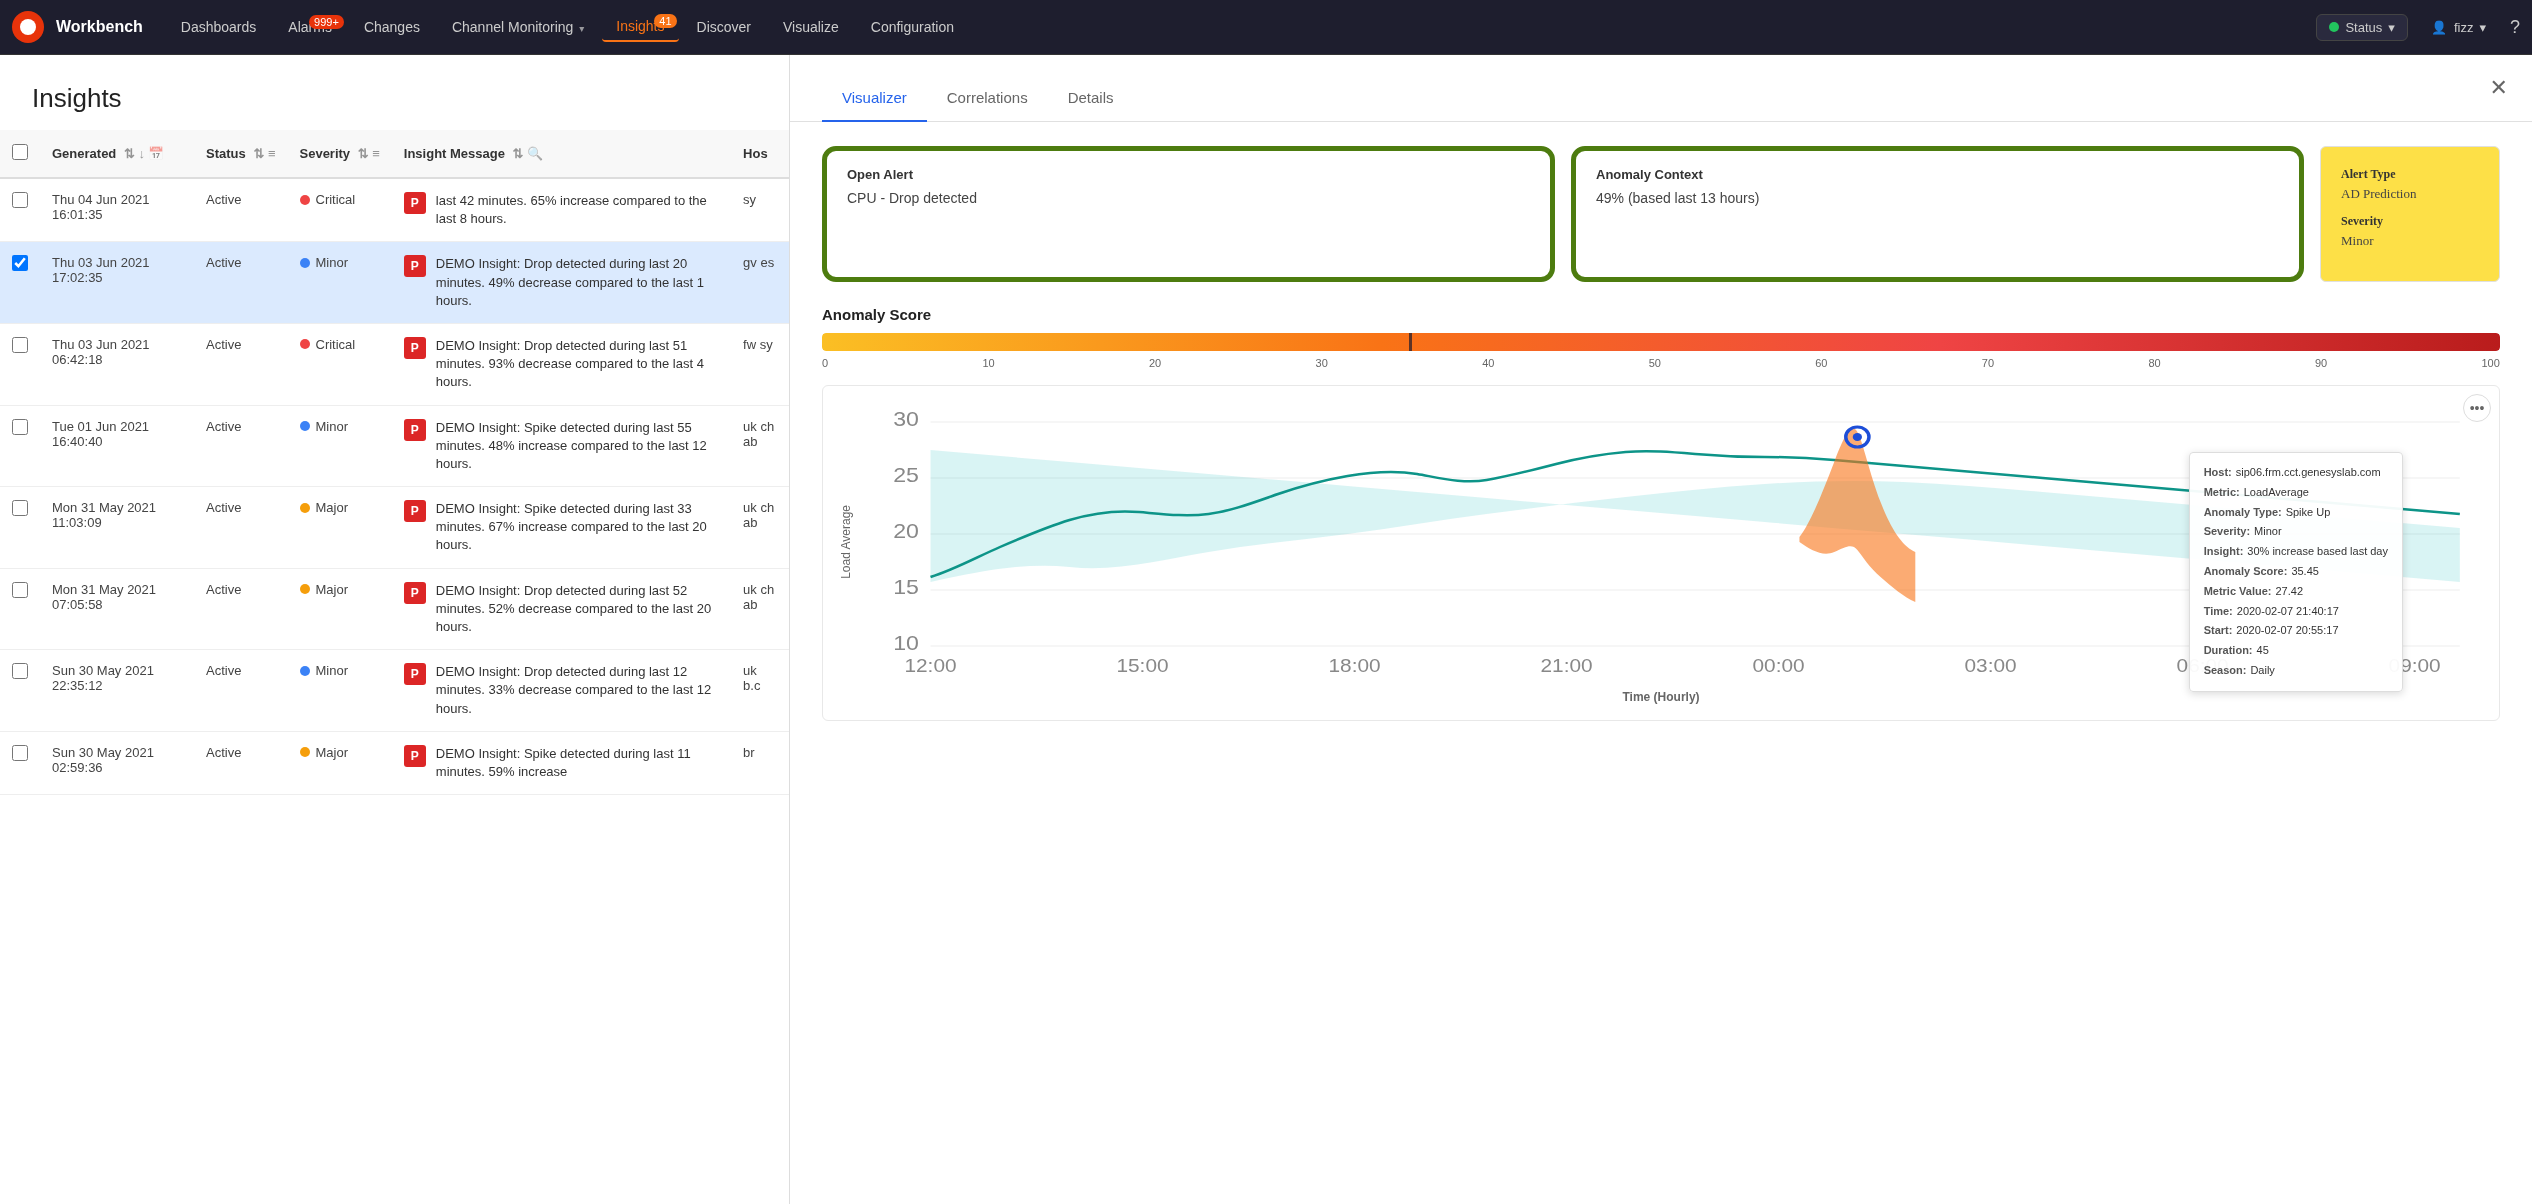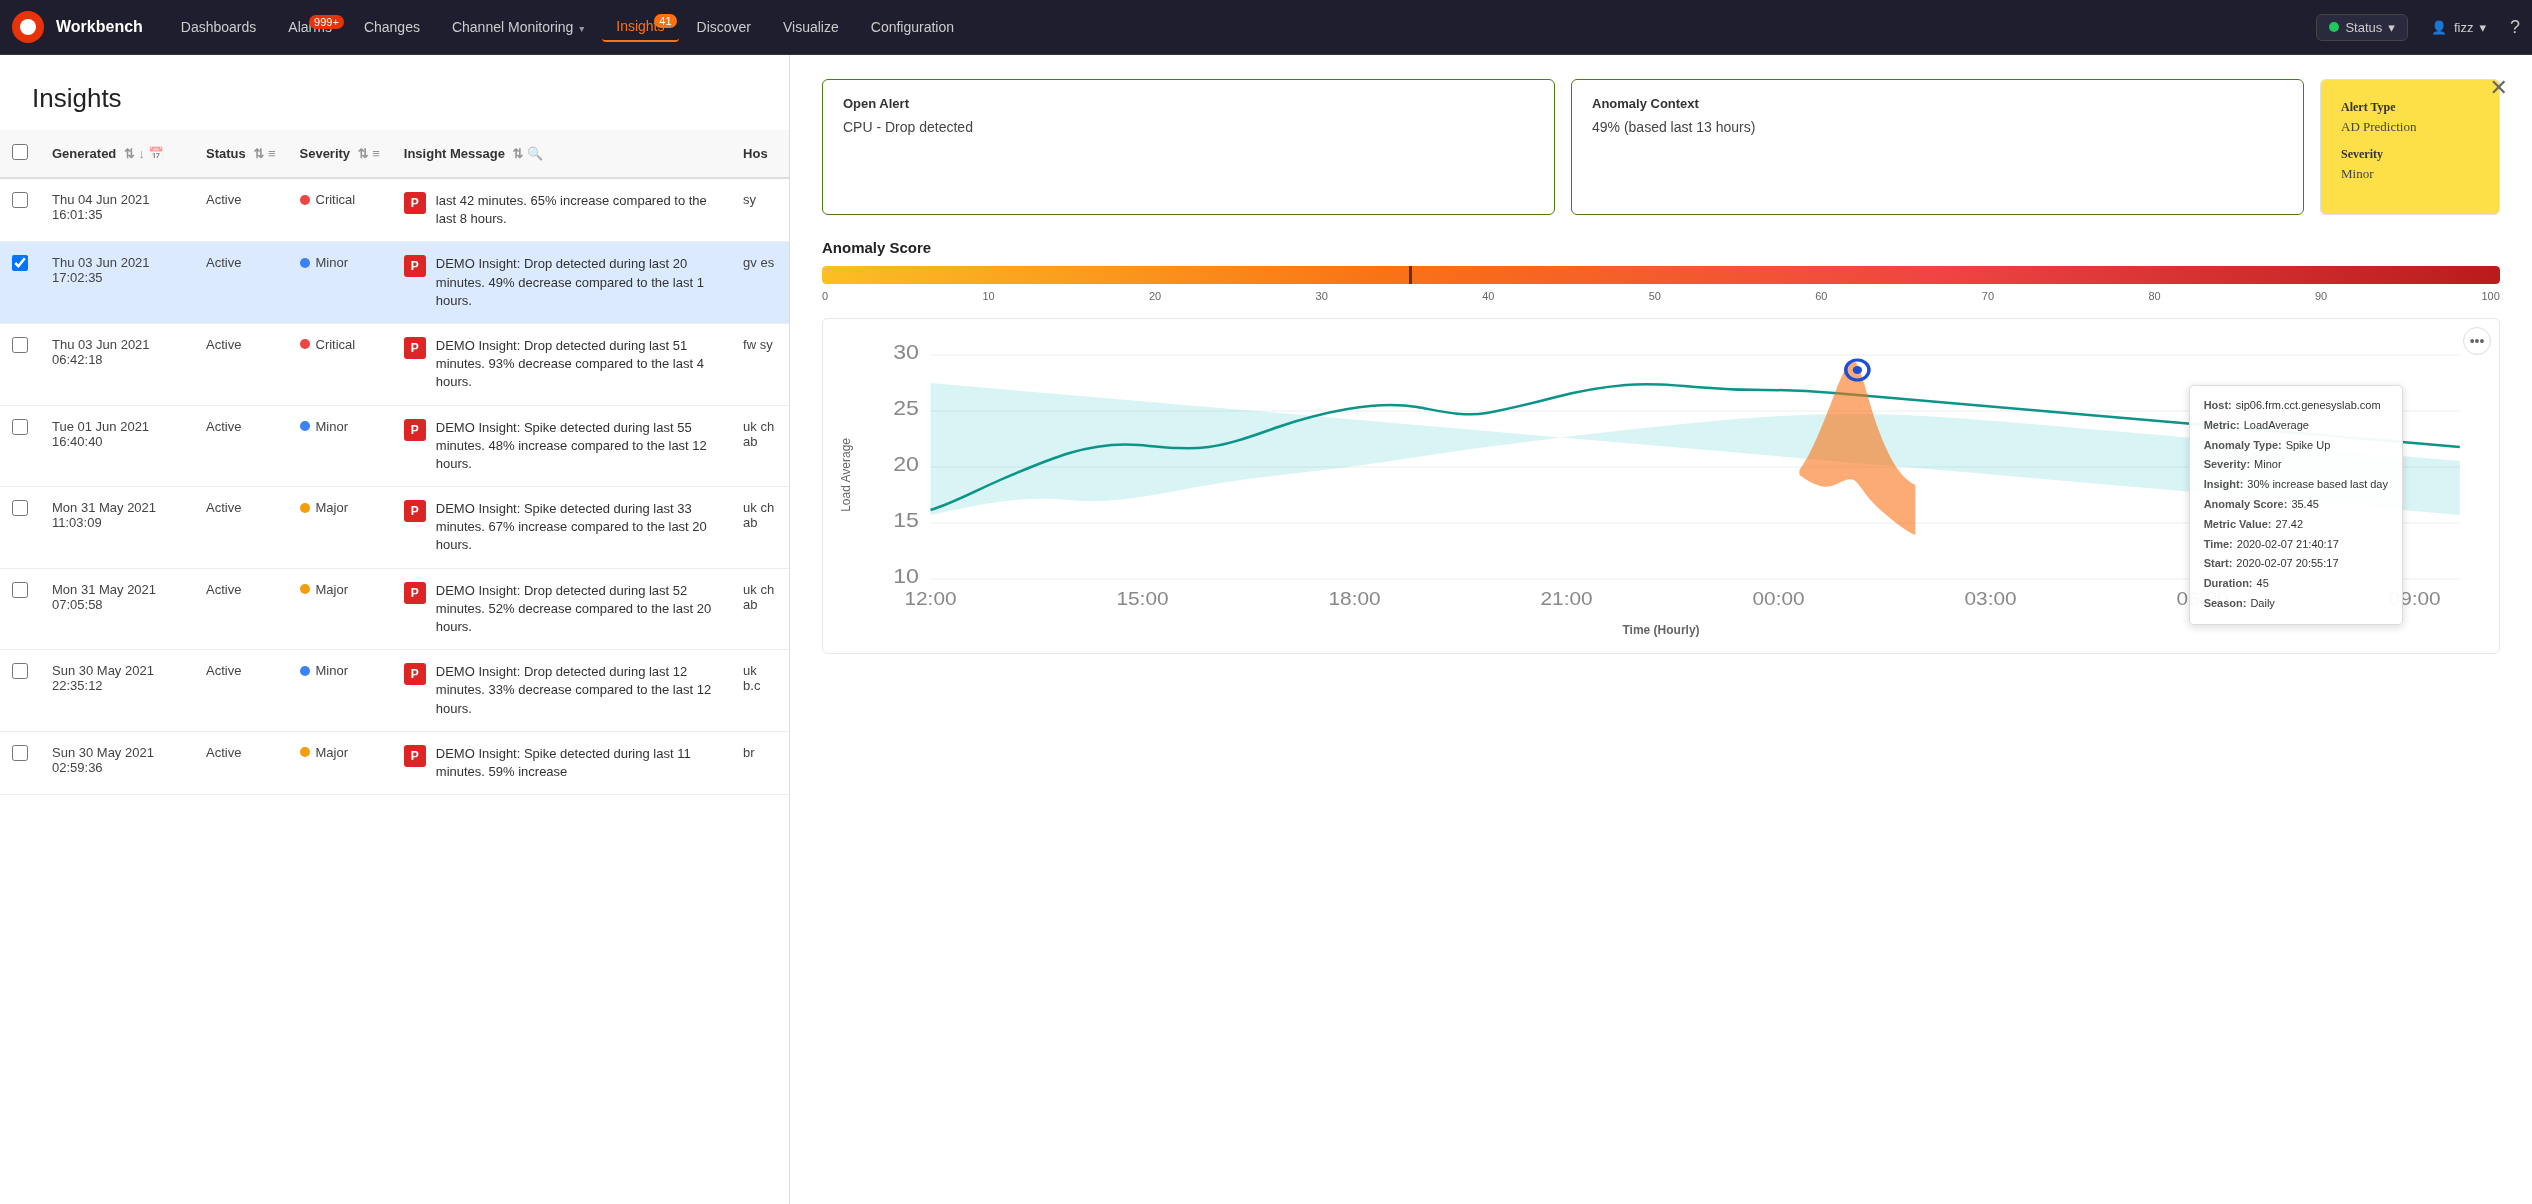--- a/index.html
+++ b/index.html
@@ -50,21 +50,21 @@
     
     .tabs { display: flex; gap: 0; padding: 0 32px; border-bottom: 1px solid #e0e0e0; margin-top: 20px; }
     .tab { padding: 14px 20px; font-size: 15px; color: #666; cursor: pointer; border-bottom: 2px solid transparent; margin-bottom: -1px; }
     .tab.active { color: #2563eb; border-bottom: 2px solid #2563eb; font-weight: 500; }
 
     
     .right-content { flex: 1; padding: 24px 32px; overflow-y: auto; }
 
     
     .alert-cards { display: flex; gap: 16px; margin-bottom: 24px; }
-    .alert-card { border: 1px solid #4d7c0f; border-radius: 6px; padding: 16px 20px; flex: 1; background: #fff; }
+    .alert-card { border: 5px solid #4d7c0f; border-radius: 14px; padding: 16px 20px; flex: 1; background: #fff; }
     .alert-card-title { font-size: 13px; font-weight: 600; color: #333; margin-bottom: 8px; }
     .alert-card-value { font-size: 14px; color: #444; }
     .alert-type-panel { border: 1px solid #e0e0e0; border-radius: 6px; padding: 20px 20px; min-width: 180px; background: #fde047; font-family: Liberation Serif, serif; }
     .alert-type-label { font-size: 12px; font-weight: 700; color: #333; margin-bottom: 4px; }
     .alert-type-value { font-size: 13px; color: #444; margin-bottom: 12px; }
 
     
     .anomaly-section { margin-bottom: 16px; }
     .anomaly-title { font-size: 15px; font-weight: 600; color: #222; margin-bottom: 10px; }
     .score-bar-container { position: relative; height: 18px; border-radius: 4px; overflow: hidden; margin-bottom: 6px; }
@@ -305,20 +305,25 @@
     <td>br</td>
   </tr>
           </tbody>
       </table>
     </div>
   </div>
 
   <div class="right-panel">
     <button class="close-btn">✕</button>
 
+    <div class="tabs">
+      <div class="tab active">Visualizer</div>
+      <div class="tab">Correlations</div>
+      <div class="tab">Details</div>
+    </div>
 
     <div class="right-content">
 
       <div class="alert-cards">
         <div class="alert-card">
           <div class="alert-card-title">Open Alert</div>
           <div class="alert-card-value">CPU - Drop detected</div>
         </div>
         <div class="alert-card">
           <div class="alert-card-title">Anomaly Context</div>

